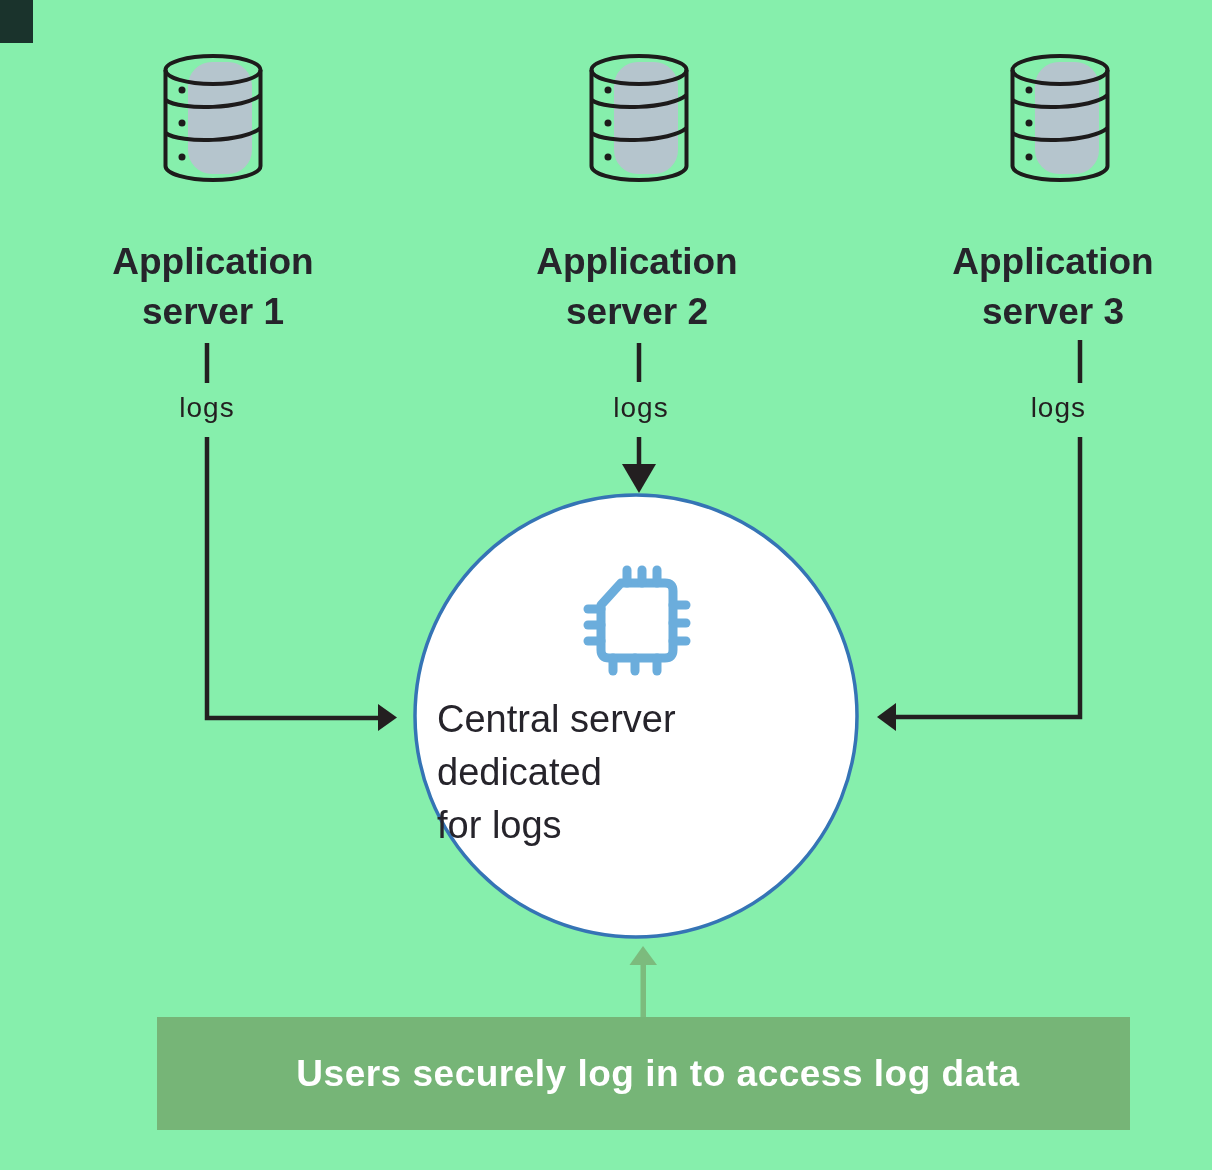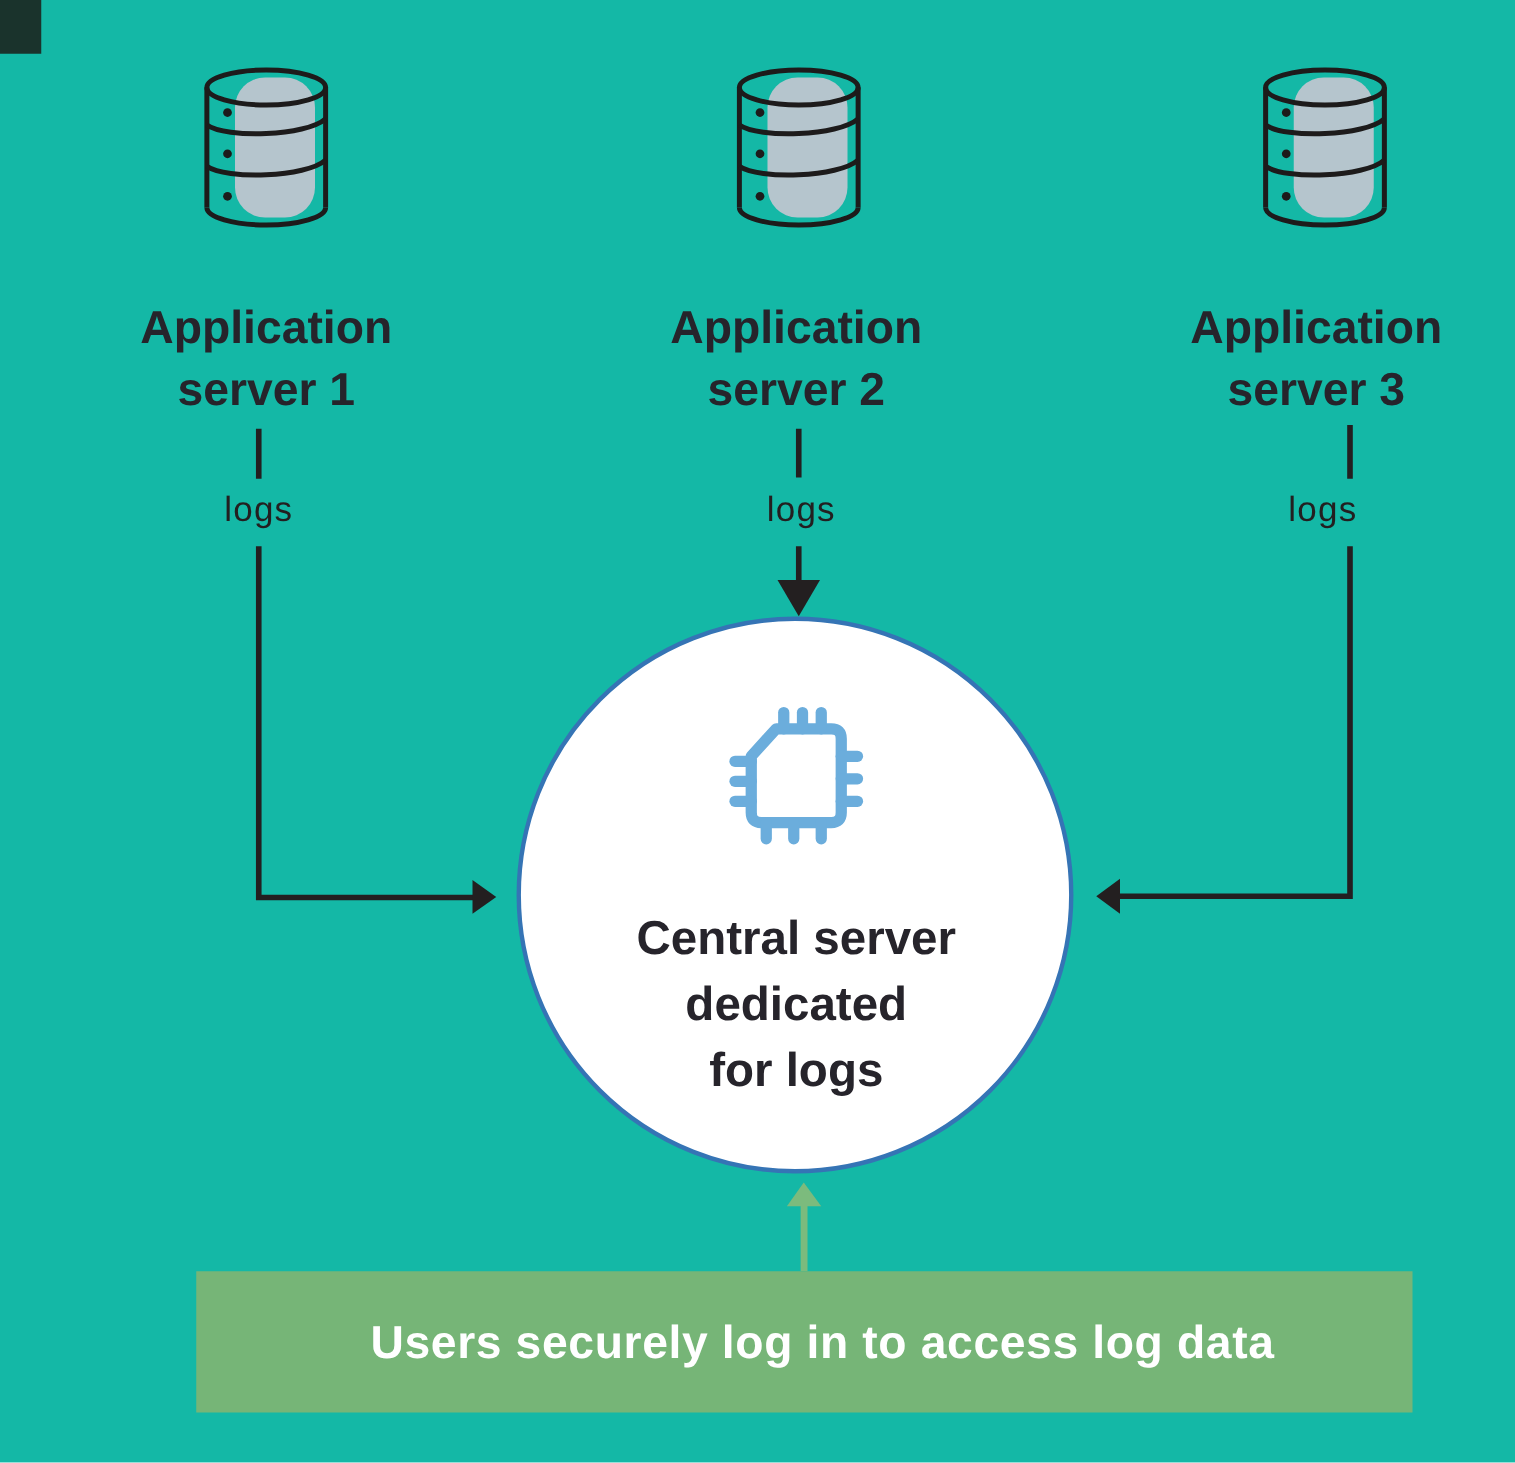--- a/index.html
+++ b/index.html
@@ -1,17 +1,17 @@
 <!DOCTYPE html>
 <html style="--ink: #231f20; --outline: #1d1b1b; --text: #26242b; --dbfill: #b5c5cd; --circle: #3574b5; --chip: #6baddc; --green: #76b577; --greenarrow: #7cbb7d; --bannertext: #ffffff; --corner: #1a332c;"><head>
 <meta charset="utf-8">
 <style>
   html,body{margin:0;padding:0;background:#ffffff;}
   .canvas{
-    position:relative;width:1212px;height:1170px;background:#14b8a6;overflow:hidden;
+    position:relative;width:1212px;height:1170px;background:#86efac;overflow:hidden;
     font-family:"Liberation Sans", sans-serif;
   }
   .corner-mark{position:absolute;left:0;top:0;width:33px;height:43px;background:var(--corner);}
   .abs{position:absolute;}
   .app-label{
     position:absolute;width:300px;text-align:center;white-space:pre-line;
     font-weight:700;font-size:37px;line-height:50px;color:var(--text);
     letter-spacing:0px;top:237px;
   }
   .logs-label{
@@ -23,22 +23,22 @@
   .flow-line{stroke:var(--ink);stroke-width:4.5;fill:none;}
   .flow-head{fill:var(--ink);stroke:none;}
   .big-circle{fill:#ffffff;stroke:var(--circle);stroke-width:3.5;}
   .green-shaft{fill:var(--greenarrow);}
   .green-head{fill:var(--greenarrow);}
   .db-outline{stroke:var(--outline);stroke-width:4;fill:none;}
   .db-fill{fill:var(--dbfill);}
   .db-dot{fill:var(--outline);}
   .chip-stroke{stroke:var(--chip);stroke-width:9;fill:none;stroke-linecap:round;stroke-linejoin:round;}
   .central-label{
-    position:absolute;left:437px;top:725px;width:400px;text-align:center;white-space:pre-line;
-    font-weight:700;font-size:38px;line-height:53px;color:var(--text);
+    position:absolute;left:437px;top:693px;width:400px;text-align:left;white-space:pre-line;
+    font-weight:400;font-size:38px;line-height:53px;color:var(--text);
   }
   .banner{
     position:absolute;left:157px;top:1017px;width:973px;height:113px;background:var(--green);
     display:flex;align-items:center;justify-content:center;
   }
   .banner-text{
     color:var(--bannertext);font-weight:700;font-size:37px;letter-spacing:0.5px;text-align:center;margin-left:29px;
   }
 </style>
 </head>

